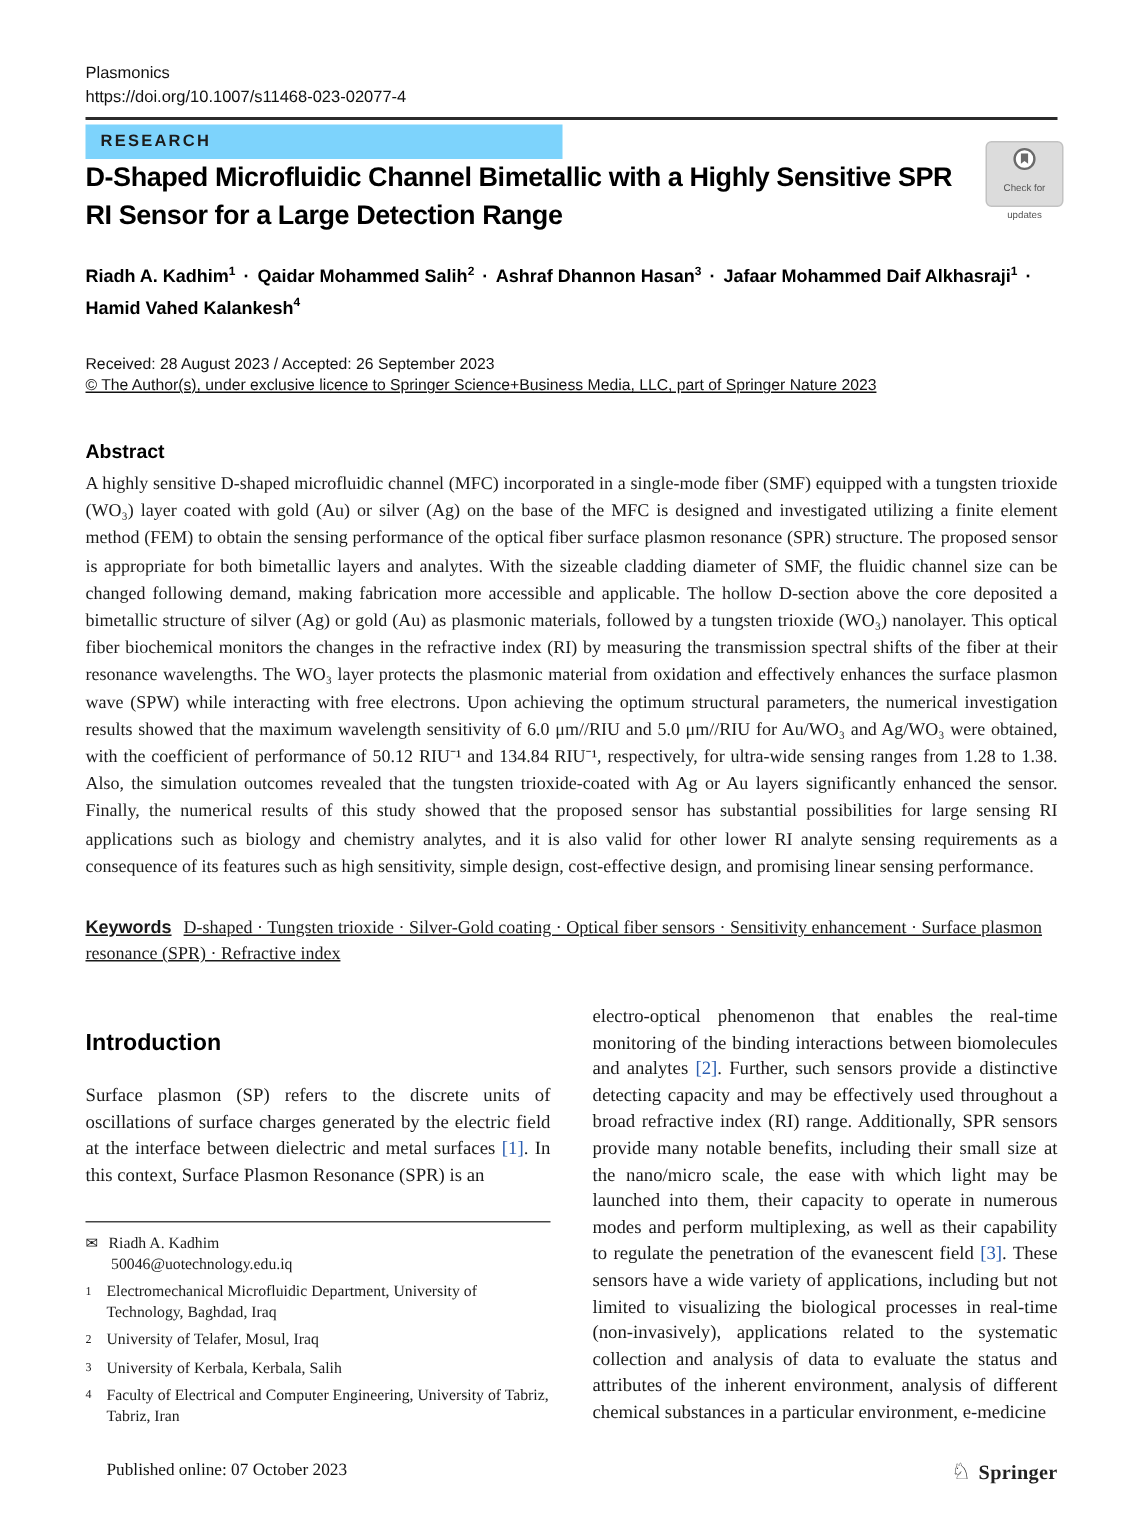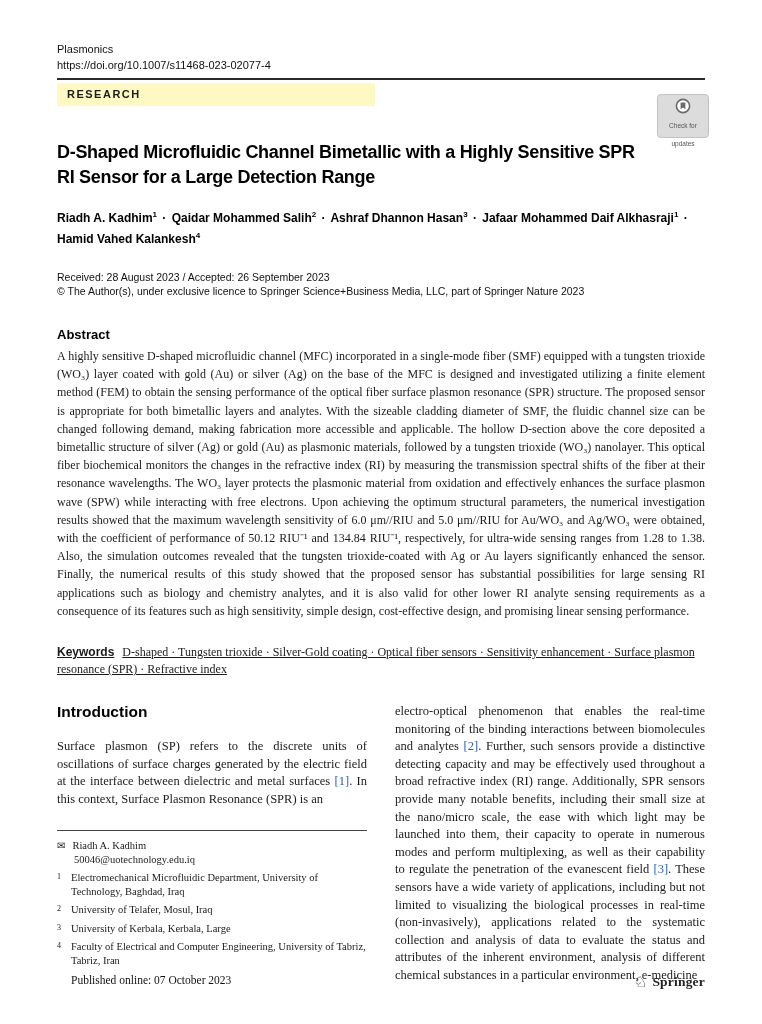--- a/index.html
+++ b/index.html
@@ -13,60 +13,59 @@
     overflow:hidden;
     font-family:"Liberation Serif", serif;
     color:#1a1a1a;
   }
   
   .journal-name{font-family:"Liberation Sans",sans-serif;font-size:11px;line-height:14px;color:#111;}
   .doi-line{font-family:"Liberation Sans",sans-serif;font-size:11px;line-height:14px;color:#111;margin-top:2px;}
   .top-rule{border:none;border-top:2px solid #2b2b2b;margin:6px 0 0 0;}
   .research-badge{
     margin-top:3px;width:318px;height:23px;line-height:23px;
-    background:#fef9c3;padding-left:10px;box-sizing:border-box;
+    background:#7dd3fc;padding-left:10px;box-sizing:border-box;
     font-family:"Liberation Sans",sans-serif;font-weight:bold;font-size:11px;
     letter-spacing:1.5px;color:#1c1c1c;
   }
   .check-badge{
     position:absolute;top:94px;right:53px;width:50px;height:42px;
     background:#dcdcdc;border:1px solid #c2c2c2;border-radius:4px;
     text-align:center;cursor:pointer;
   }
   .check-badge .cb-icon{display:block;margin:3px auto 0 auto;}
   .check-badge .cb-text{
     font-family:"Liberation Sans",sans-serif;font-size:6.5px;line-height:7.5px;color:#555;
   }
   
   .title{
-    margin-top:34px;
     font-family:"Liberation Sans",sans-serif;font-weight:bold;
     font-size:18px;line-height:25px;letter-spacing:-0.3px;color:#000;
   }
   .title div{white-space:nowrap;}
   .authors{
     margin-top:16px;
     font-family:"Liberation Sans",sans-serif;font-weight:bold;
     font-size:12px;line-height:17px;color:#000;max-width:660px;
   }
   .authors sup{font-size:8px;}
   .authors .sep{font-weight:bold;padding:0 2px;}
   .received{margin-top:22px;font-family:"Liberation Sans",sans-serif;font-size:10.5px;line-height:14px;color:#111;}
-  .copyright{font-family:"Liberation Sans",sans-serif;font-size:10.5px;line-height:14px;color:#111;}
+  .copyright{font-family:"Liberation Sans",sans-serif;font-size:10.5px;line-height:14px;color:#111;text-decoration:underline;}
   
   .abstract-heading{margin-top:28px;font-family:"Liberation Sans",sans-serif;font-weight:bold;font-size:13px;line-height:17px;color:#000;}
   .abstract-text{
     margin-top:4px;font-size:12px;line-height:18.2px;text-align:justify;color:#1a1a1a;
   }
   .keywords-line{margin-top:24px;font-size:12px;line-height:17px;text-align:left;text-decoration:underline;}
   .keywords-label{font-family:"Liberation Sans",sans-serif;font-weight:bold;font-size:12px;padding-right:8px;}
   
   .columns{display:flex;gap:28px;margin-top:24px;}
   .col{width:310px;}
-  .intro-heading{font-family:"Liberation Sans",sans-serif;font-weight:bold;font-size:15.5px;line-height:20px;color:#000;}
+  .intro-heading{font-family:"Liberation Sans",sans-serif;font-weight:bold;font-size:15.5px;line-height:20px;color:#000;margin-top:18px;}
   .body-para{margin-top:16px;font-size:12.5px;line-height:17.6px;text-align:justify;}
   .col-right .body-para{margin-top:1px;}
   .cite{color:#2a5db0;}
   
   .footnote-rule{border:none;border-top:1px solid #444;margin:22px 0 0 0;}
   .footnotes{margin-top:8px;font-size:10.5px;line-height:13.5px;color:#1a1a1a;}
   .correspondence{display:flex;gap:7px;}
   .env-icon{font-size:10px;line-height:13.5px;}
   .corr-email{margin-left:17px;}
   .aff{display:flex;gap:9px;margin-top:5px;}
@@ -143,21 +142,21 @@
         <div class="aff">
           <span class="aff-sup">1</span>
           <span class="aff-text">Electromechanical Microfluidic Department, University of Technology, Baghdad, Iraq</span>
         </div>
         <div class="aff">
           <span class="aff-sup">2</span>
           <span class="aff-text">University of Telafer, Mosul, Iraq</span>
         </div>
         <div class="aff">
           <span class="aff-sup">3</span>
-          <span class="aff-text">University of Kerbala, Kerbala, Large</span>
+          <span class="aff-text">University of Kerbala, Kerbala, Salih</span>
         </div>
         <div class="aff">
           <span class="aff-sup">4</span>
           <span class="aff-text">Faculty of Electrical and Computer Engineering, University of Tabriz, Tabriz, Iran</span>
         </div>
       </div>
     </div>
 
     <div class="col col-right">
       <div class="body-para has-cites">electro-optical phenomenon that enables the real-time monitoring of the binding interactions between biomolecules and analytes <span class="cite">[2]</span>. Further, such sensors provide a distinctive detecting capacity and may be effectively used throughout a broad refractive index (RI) range. Additionally, SPR sensors provide many notable benefits, including their small size at the nano/micro scale, the ease with which light may be launched into them, their capacity to operate in numerous modes and perform multiplexing, as well as their capability to regulate the penetration of the evanescent field <span class="cite">[3]</span>. These sensors have a wide variety of applications, including but not limited to visualizing the biological processes in real-time (non-invasively), applications related to the systematic collection and analysis of data to evaluate the status and attributes of the inherent environment, analysis of different chemical substances in a particular environment, e-medicine</div>

